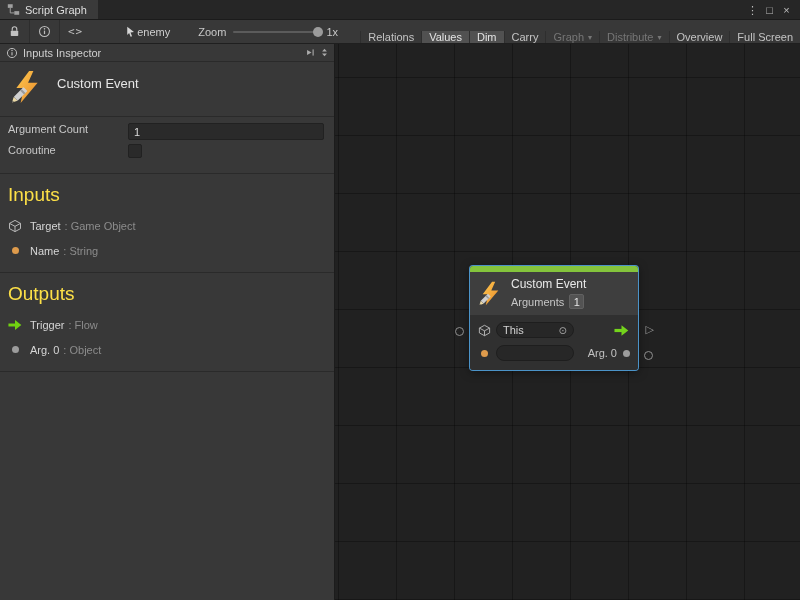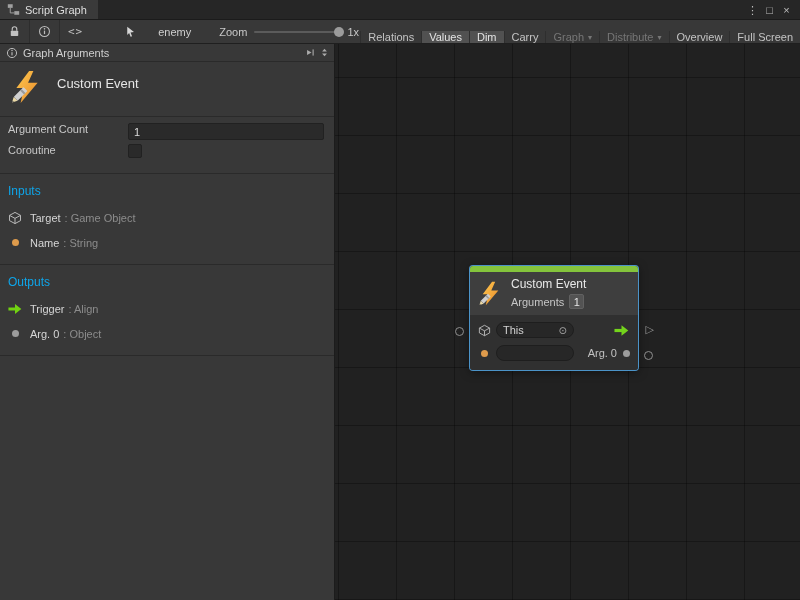--- a/index.html
+++ b/index.html
@@ -14,21 +14,21 @@
 .win-controls{margin-left:auto;display:flex;align-items:center;padding-right:5px;color:#BDBDBD}
 .win-controls .wc{width:17px;text-align:center;font-size:11px;line-height:20px;cursor:default}
 
 
 .toolbar{height:24px;flex:0 0 24px;background:#383838;border-bottom:1px solid #1F1F1F;display:flex;align-items:stretch}
 .tbtn{display:flex;align-items:center;padding:0 7px;color:#C4C4C4;white-space:nowrap}
 .icon-btn{padding:0 8px}
 .icon-btn svg{width:13px;height:13px}
 .vsep{width:1px;background:#2D2D2D}
 .code-glyph{font-family:"DejaVu Sans Mono",monospace;font-size:11px;color:#C0C0C0;letter-spacing:1px}
-.graph-ref{display:flex;align-items:center;gap:21px;margin-left:34px;color:#CFCFCF}
+.graph-ref{display:flex;align-items:center;gap:0;margin-left:34px;color:#CFCFCF}
 .graph-ref svg{width:12px;height:12px}
 .zoom-wrap{display:flex;align-items:center;gap:7px;margin-left:28px}
 .zoom-track{position:relative;width:86px;height:2px;background:#5B5B5B;border-radius:1px;align-self:center}
 .zoom-handle{position:absolute;right:-4px;top:-4px;width:10px;height:10px;border-radius:50%;background:#9B9B9B}
 .tb-buttons{margin-left:auto;display:flex;align-items:flex-end}
 .tb-buttons .tbtn{border-left:1px solid #2E2E2E;gap:4px}
 .tbtn.active{background:#515151;color:#E4E4E4}
 .tbtn.disabled{color:#767676}
 .dd-arrow{font-size:8px}
 
@@ -44,21 +44,21 @@
 .insp-hright svg{width:11px;height:11px}
 .event-head{display:flex;gap:13px;padding:8px 10px 12px 10px;border-bottom:1px solid #2A2A2A}
 .event-head svg{width:34px;height:34px;flex:0 0 34px}
 .event-title{font-size:13px;color:#E6E6E6;margin-top:6px}
 .fields{padding:6px 10px 8px 8px;border-bottom:1px solid #2A2A2A}
 .frow{display:flex;height:21px}
 .flabel{width:120px;color:#C8C8C8}
 .text-field{flex:1;height:17px;background:#2A2A2A;border:1px solid #212121;border-radius:2px;color:#DCDCDC;font-family:inherit;font-size:11px;padding:0 5px;outline:none}
 .checkbox{width:14px;height:14px;background:#2A2A2A;border:1px solid #212121;border-radius:2px}
 .section{padding:8px 10px 4px 8px;border-bottom:1px solid #2A2A2A}
-.sec-title{font-size:12px;color:#0ea5e9;margin:2px 0 12px 0}
+.sec-title{font-size:19px;color:#fde047;margin:2px 0 12px 0}
 .pitem{display:flex;align-items:center;margin-bottom:10px;height:15px}
 .pico{width:14px;height:14px;display:flex;align-items:center;justify-content:center;margin-right:8px}
 .pico svg{width:14px;height:14px}
 .pname{font-weight:normal;color:#D6D6D6}
 .ptype{color:#8C8C8C;margin-left:4px}
 .dot{width:7px;height:7px;border-radius:50%;display:inline-block}
 .dot.orange{background:#DE9B4C}
 .dot.gray{background:#9C9C9C}
 .flow{color:#71D211}
 .insp-rest{flex:1}
@@ -224,21 +224,21 @@
     </div>
   </div>
 
   <div class="main">
 
     <div class="inspector">
       <div class="insp-header">
         <svg>
             <use href="#i-info"></use>
           </svg>
-        <span class="insp-title">Graph Arguments</span>
+        <span class="insp-title">Inputs Inspector</span>
         <div class="insp-hright">
           <svg>
               <use href="#i-dock"></use>
             </svg>
           <svg>
               <use href="#i-spinner"></use>
             </svg>
         </div>
       </div>
 
@@ -282,21 +282,21 @@
 
       <div class="section">
         <div class="sec-title">Outputs</div>
         <div class="pitem">
           <span class="pico flow">
               <svg>
                 <use href="#i-flow"></use>
               </svg>
             </span>
           <span class="pname">Trigger</span>
-          <span class="ptype">: Align</span>
+          <span class="ptype">: Flow</span>
         </div>
         <div class="pitem">
           <span class="pico">
               <span class="dot gray"></span>
             </span>
           <span class="pname">Arg. 0</span>
           <span class="ptype">: Object</span>
         </div>
       </div>
 

